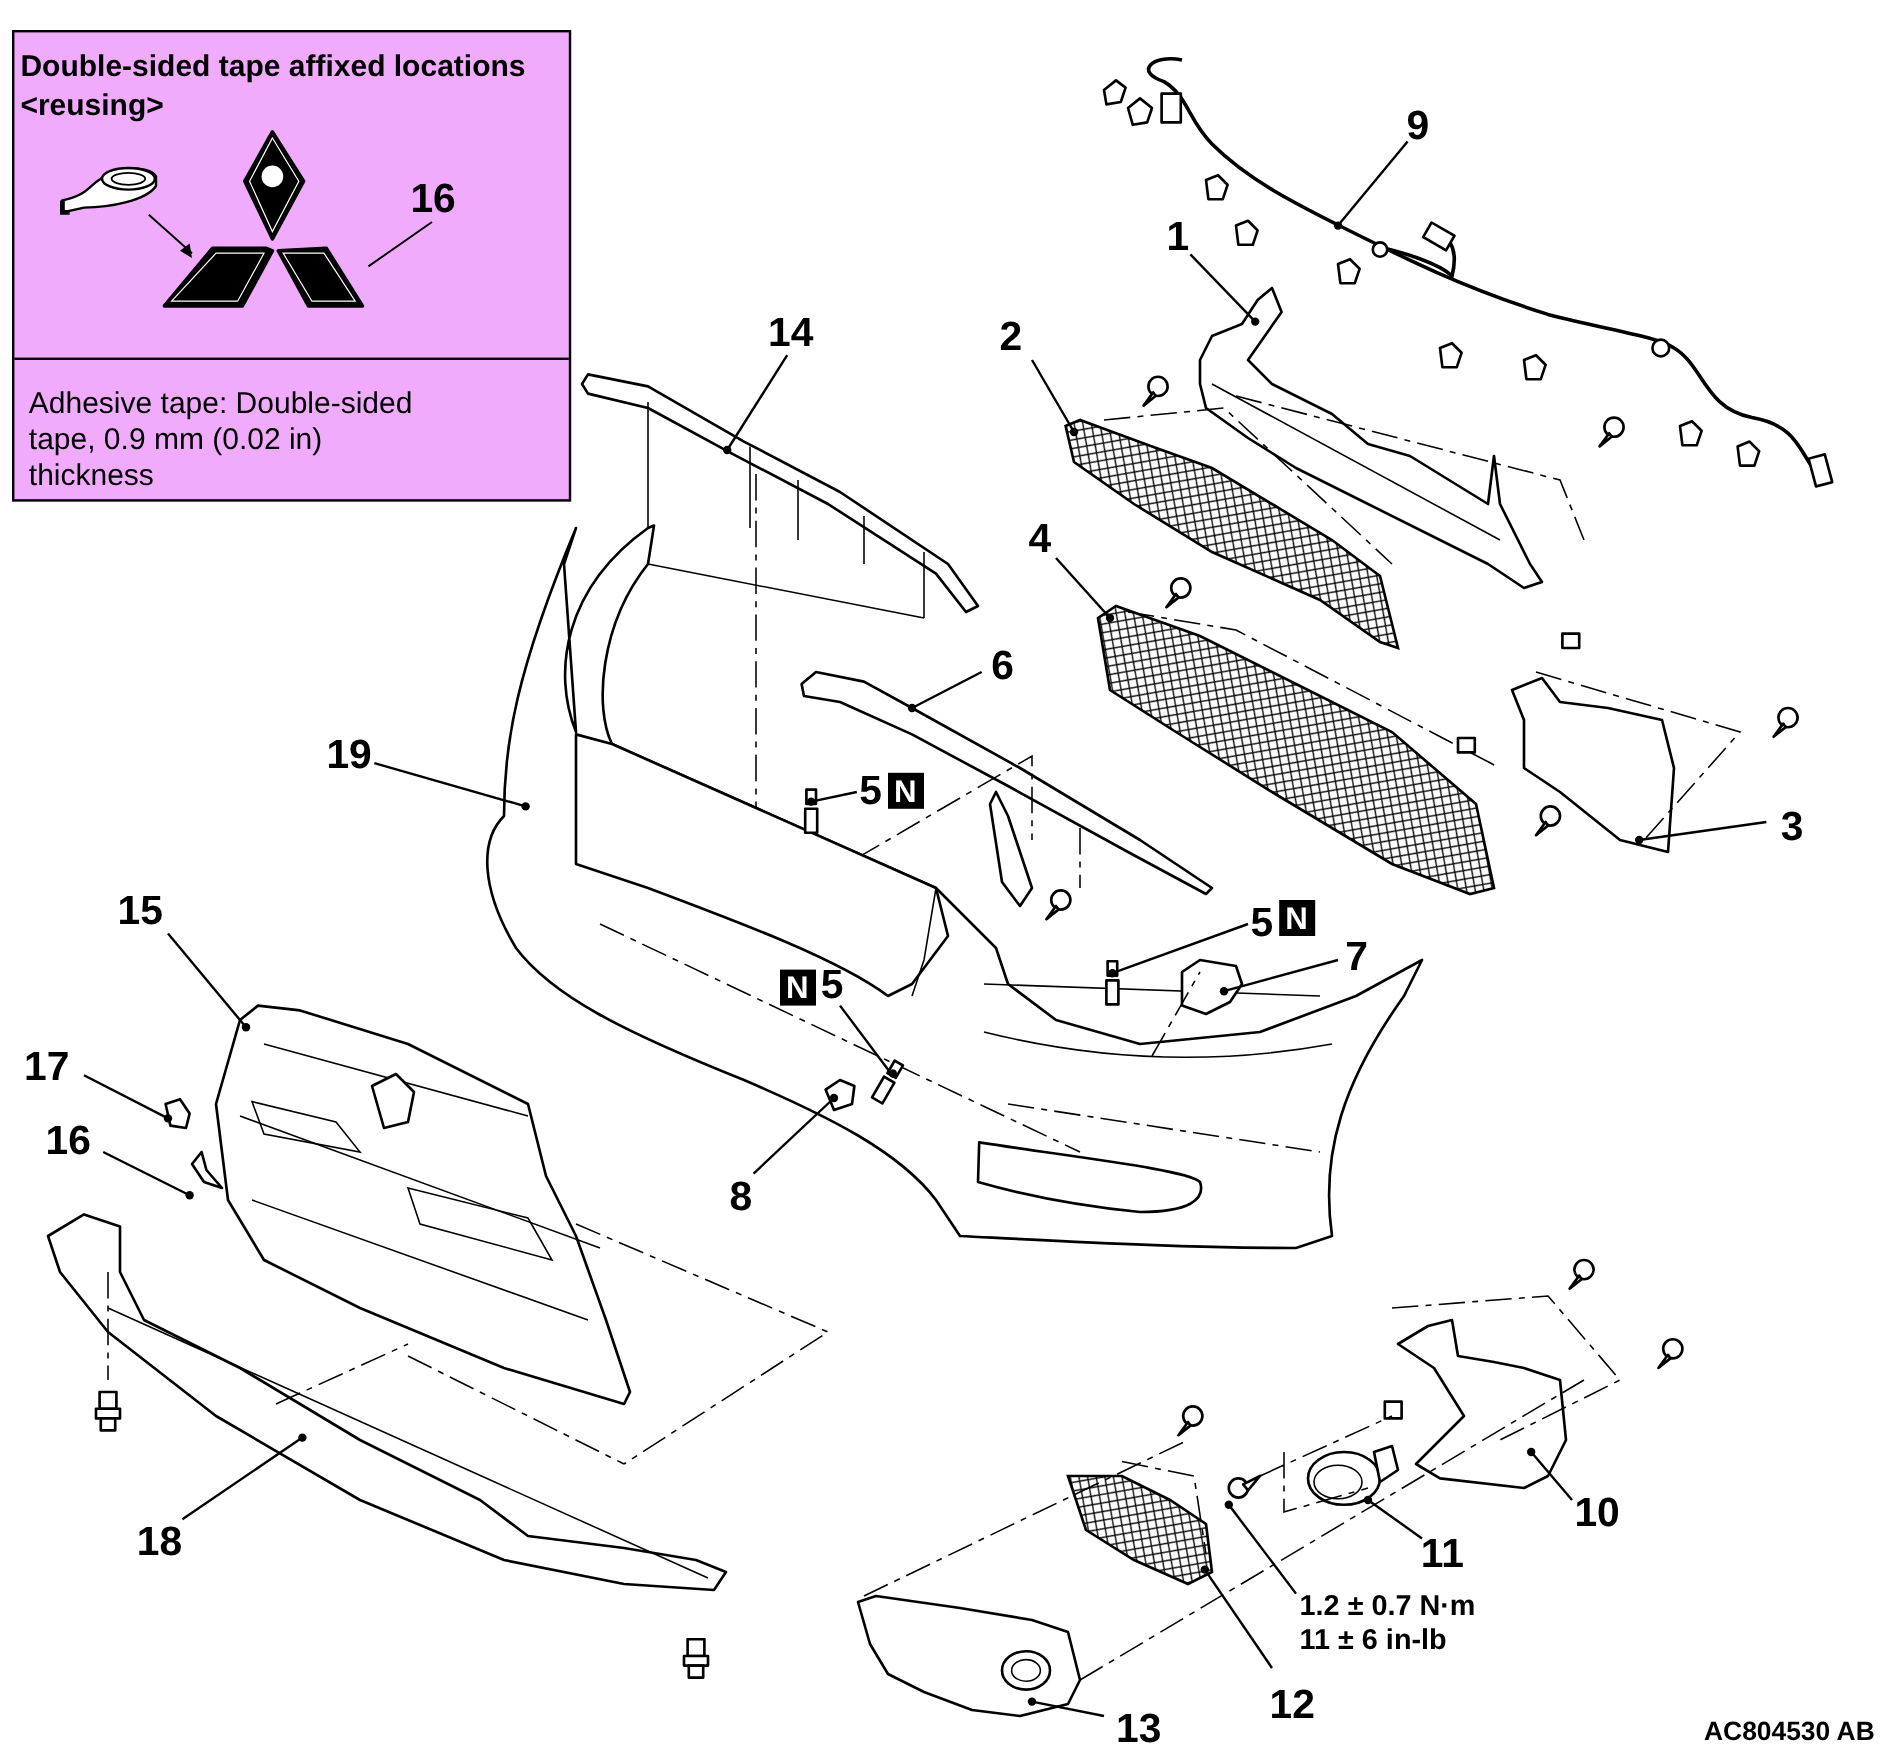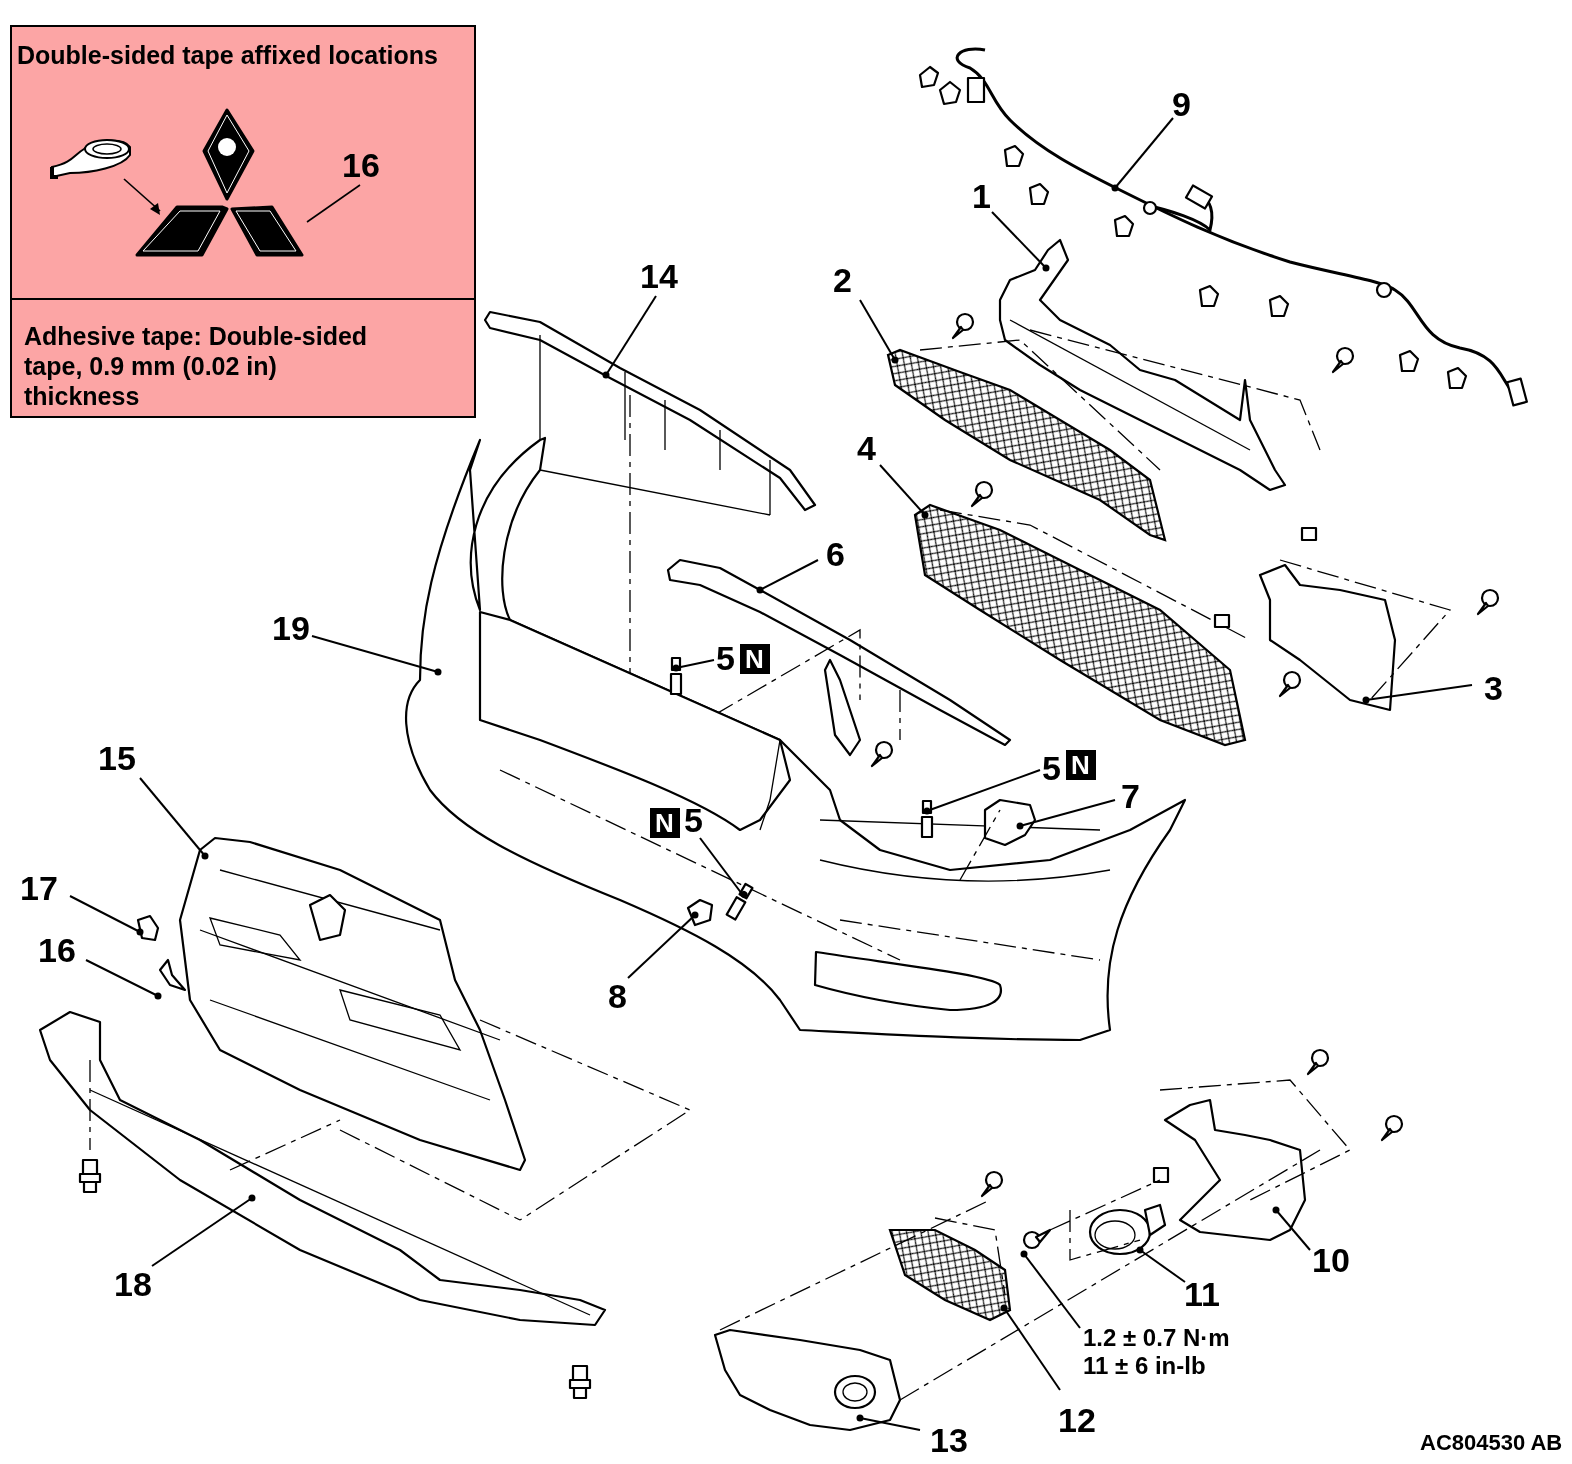--- a/index.html
+++ b/index.html
@@ -11,24 +11,24 @@
   .dash { fill: none; stroke: #000; stroke-width: 1.3; stroke-dasharray: 22 6 5 6; }
   .lead { fill: none; stroke: #000; stroke-width: 2; }
   .dot { fill: #000; }
   .mesh { fill: url(#meshPat); stroke: #000; stroke-width: 2.2; }
   .callout { font-family: "Liberation Sans", sans-serif; font-weight: bold; font-size: 34px; fill: #000; }
   .torque { font-family: "Liberation Sans", sans-serif; font-weight: bold; font-size: 24px; fill: #000; }
   .ref { font-family: "Liberation Sans", sans-serif; font-weight: bold; font-size: 22px; fill: #000; }
   .nbox-text { font-family: "Liberation Sans", sans-serif; font-weight: bold; font-size: 26px; fill: #fff; }
 
   #note-box { position: absolute; left: 10px; top: 25px; width: 466px; height: 393px;
-              border: 2px solid #000; background: #fca5a5; box-sizing: border-box; }
+              border: 2px solid #000; background: #f0abfc; box-sizing: border-box; }
   #note-top { position: absolute; left: 0; top: 0; width: 100%; height: 271px; border-bottom: 2px solid #000; }
   #note-title { position: absolute; left: 5px; top: 12px; font-size: 25px; font-weight: bold; line-height: 33px; }
-  #note-bottom { position: absolute; left: 12px; top: 294px; font-size: 25px; font-weight: bold; line-height: 30px; width: 430px; }
+  #note-bottom { position: absolute; left: 12px; top: 294px; font-size: 25px; font-weight: normal; line-height: 30px; width: 430px; }
   #note-svg { position: absolute; left: 0; top: 0; width: 462px; height: 271px; }
 </style>
 </head>
 <body>
 
 <svg id="diagram" viewBox="0 0 1572 1464" xmlns="http://www.w3.org/2000/svg">
   <defs>
     <pattern id="meshPat" width="10" height="10" patternUnits="userSpaceOnUse" patternTransform="rotate(35)">
       <rect width="10" height="10" fill="#fff"></rect>
       <path d="M0 0 L10 10 M10 0 L0 10" stroke="#000" stroke-width="1.1"></path>
@@ -312,20 +312,21 @@
 
   <text class="torque" x="1083" y="1346">1.2 ± 0.7 N·m</text>
   <text class="torque" x="1083" y="1374">11 ± 6 in-lb</text>
   <text class="ref" x="1420" y="1450">AC804530 AB</text>
 </svg>
 
 <div id="note-box">
   <div id="note-top">
     <div id="note-title">
       <div>Double-sided tape affixed locations</div>
+      <div>&lt;reusing&gt;</div>
     </div>
     <svg id="note-svg" viewBox="0 0 462 271">
 
       <g>
         <path d="M40 150 L40 140 C60 136 62 128 72 122 C80 112 112 110 118 120 L118 128 C110 140 80 146 58 146 Z" fill="#fff" stroke="#000" stroke-width="2"></path>
         <ellipse cx="95" cy="122" rx="22" ry="9" fill="#fff" stroke="#000" stroke-width="2"></ellipse>
         <ellipse cx="95" cy="122" rx="14" ry="5" fill="#fff" stroke="#000" stroke-width="1.5"></ellipse>
         <path d="M40 140 L40 150 L46 150" fill="none" stroke="#000" stroke-width="4"></path>
       </g>
       <line x1="112" y1="152" x2="148" y2="184" stroke="#000" stroke-width="1.6"></line>

